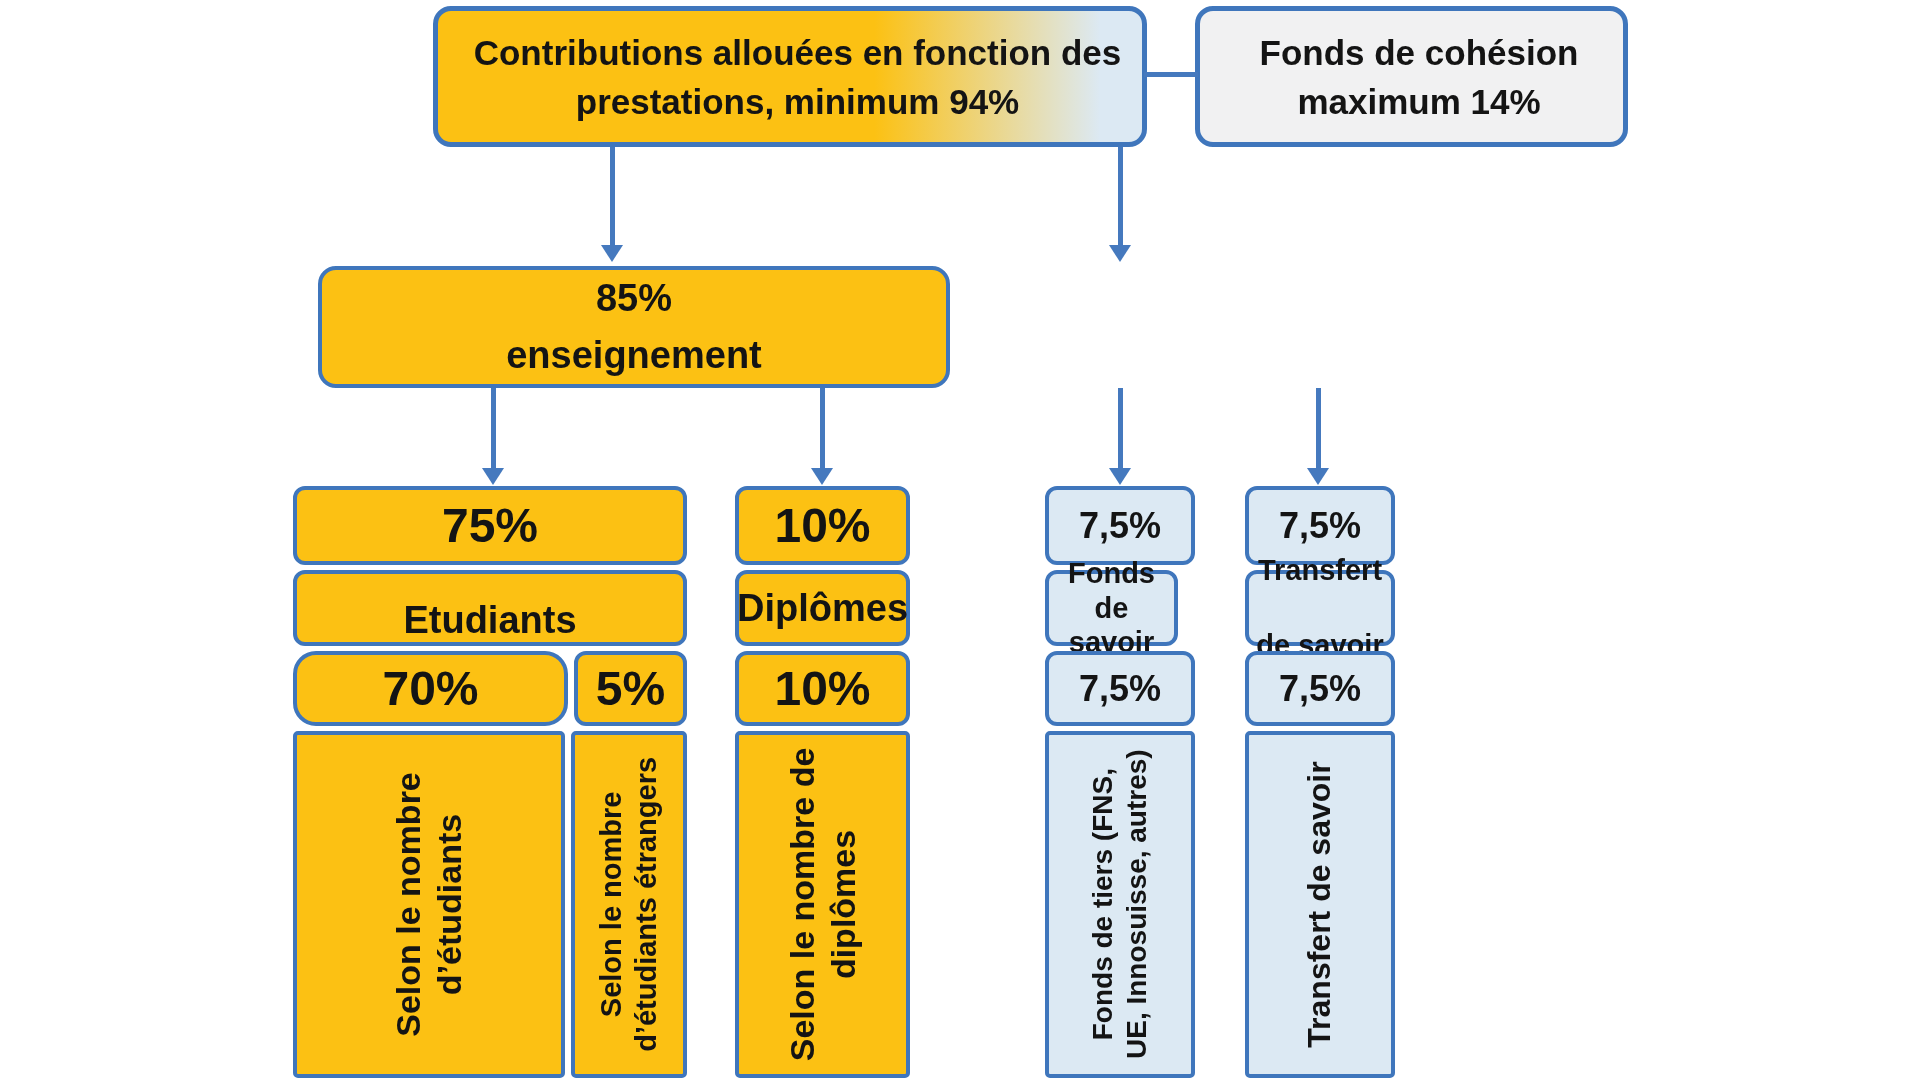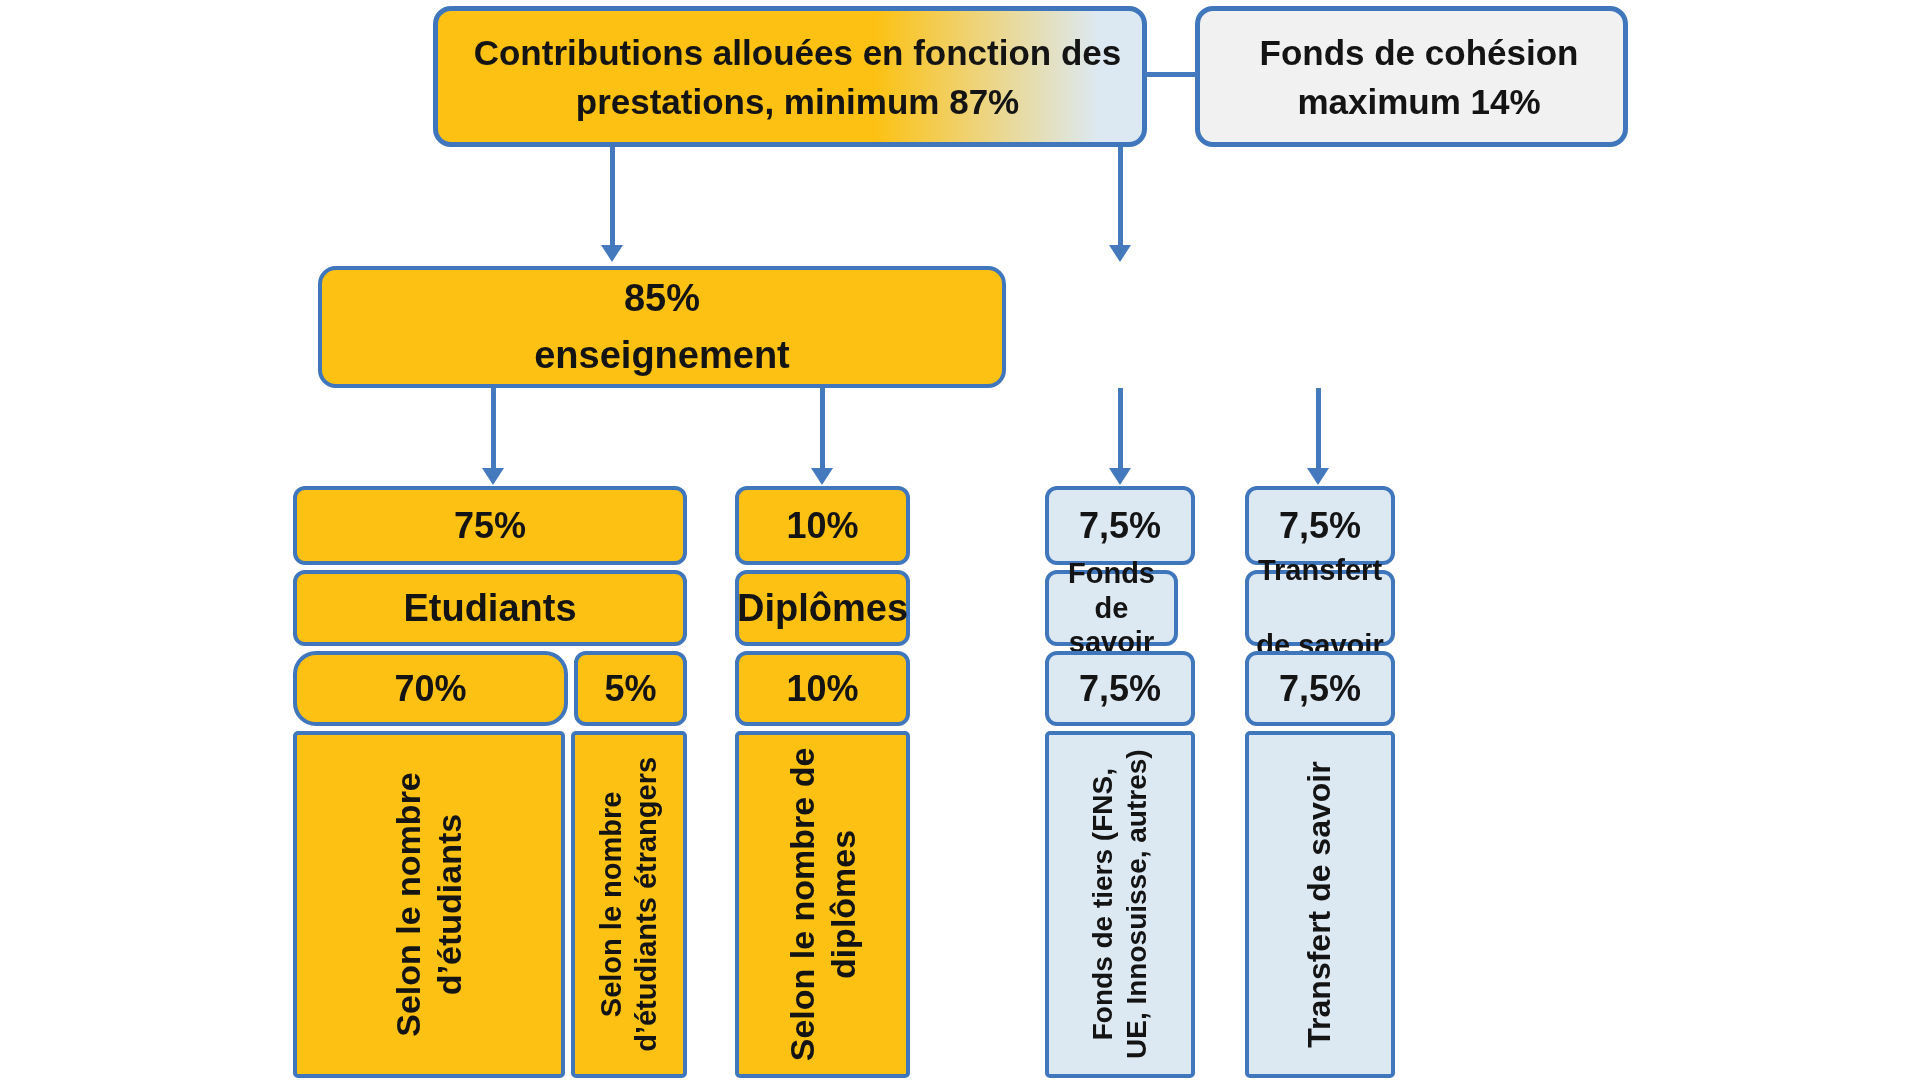--- a/index.html
+++ b/index.html
@@ -31,21 +31,21 @@
   .r-md { border-radius: 12px; }
   .r-sm { border-radius: 5px; }
   .fill-gold  { background: #FCC113; }
   .fill-blue  { background: #DCE9F3; }
   .fill-gray  { background: #F1F1F2; text-align: center; }
   .fill-grad  { background: linear-gradient(90deg, #FCC113 0%, #FCC113 62%, #DCE9F3 94%); }
   .b-thick { border-width: 5px; padding-left: 15px; }
 
   .t-title   { font-size: 35px; line-height: 1.4; }
   .t-l2      { font-size: 38px; line-height: 1.5; }
-  .t-pct     { font-size: 36px; }
+  .t-pct     { font-size: 48px; }
   .t-pct-sm  { font-size: 36px; }
   .t-cat     { font-size: 38px; }
   .t-cat-sm  { font-size: 29px; line-height: 1.2; }
 
   .vwrap {
     flex: none;
     transform: rotate(-90deg);
     text-align: center;
   }
   .vl { line-height: 1.22; white-space: nowrap; }
@@ -68,40 +68,40 @@
     background: #4579BE;
   }
 </style>
 </head>
 <body>
 
 <div id="stage">
 
   <div class="box r-lg b-thick fill-grad t-title" style="left:433px; top:6px; width:714px; height:141px;">
     <div>Contributions allouées en fonction des</div>
-    <div>prestations, minimum 87%</div>
+    <div>prestations, minimum 94%</div>
   </div>
 
   <div class="box r-lg b-thick fill-gray t-title" style="left:1195px; top:6px; width:433px; height:141px;">
     <div>Fonds de cohésion</div>
     <div>maximum 14%</div>
   </div>
 
   <div class="hconnector" style="left:1144px; top:72px; width:54px;"></div>
 
   <div class="arrow">
     <div class="shaft" style="left:610px; top:147px; width:5px; height:99px;"></div>
     <div class="head" style="left:601px; top:245px;"></div>
   </div>
   <div class="arrow">
     <div class="shaft" style="left:1118px; top:147px; width:5px; height:99px;"></div>
     <div class="head" style="left:1109px; top:245px;"></div>
   </div>
 
-  <div class="box r-lg fill-gold t-l2" style="left:318px; top:266px; width:688px; height:122px;">
+  <div class="box r-lg fill-gold t-l2" style="left:318px; top:266px; width:632px; height:122px;">
     <div>85%</div>
     <div>enseignement</div>
   </div>
 
 
   <div class="arrow">
     <div class="shaft" style="left:491px; top:388px; width:5px; height:81px;"></div>
     <div class="head" style="left:482px; top:468px;"></div>
   </div>
   <div class="arrow">
@@ -113,21 +113,21 @@
     <div class="head" style="left:1109px; top:468px;"></div>
   </div>
   <div class="arrow">
     <div class="shaft" style="left:1316px; top:388px; width:5px; height:81px;"></div>
     <div class="head" style="left:1307px; top:468px;"></div>
   </div>
 
   <div class="box r-md fill-gold t-pct" style="left:293px; top:486px; width:394px; height:79px;">
     <div>75%</div>
   </div>
-  <div class="box r-md fill-gold t-cat" style="left:293px; top:570px; width:394px; height:76px;">
+  <div class="box r-md fill-gold t-cat" style="left:293px; top:570px; width:394px; height:76px;justify-content:flex-end;">
     <div>Etudiants</div>
   </div>
   <div class="box r-md fill-gold t-pct" style="left:293px; top:651px; width:275px; height:75px;border-radius:23px;">
     <div>70%</div>
   </div>
   <div class="box r-md fill-gold t-pct" style="left:574px; top:651px; width:113px; height:75px;">
     <div>5%</div>
   </div>
   <div class="box r-sm fill-gold" style="left:293px; top:731px; width:272px; height:347px;">
     <div class="vwrap" style="width:330px; font-size:34px;">

